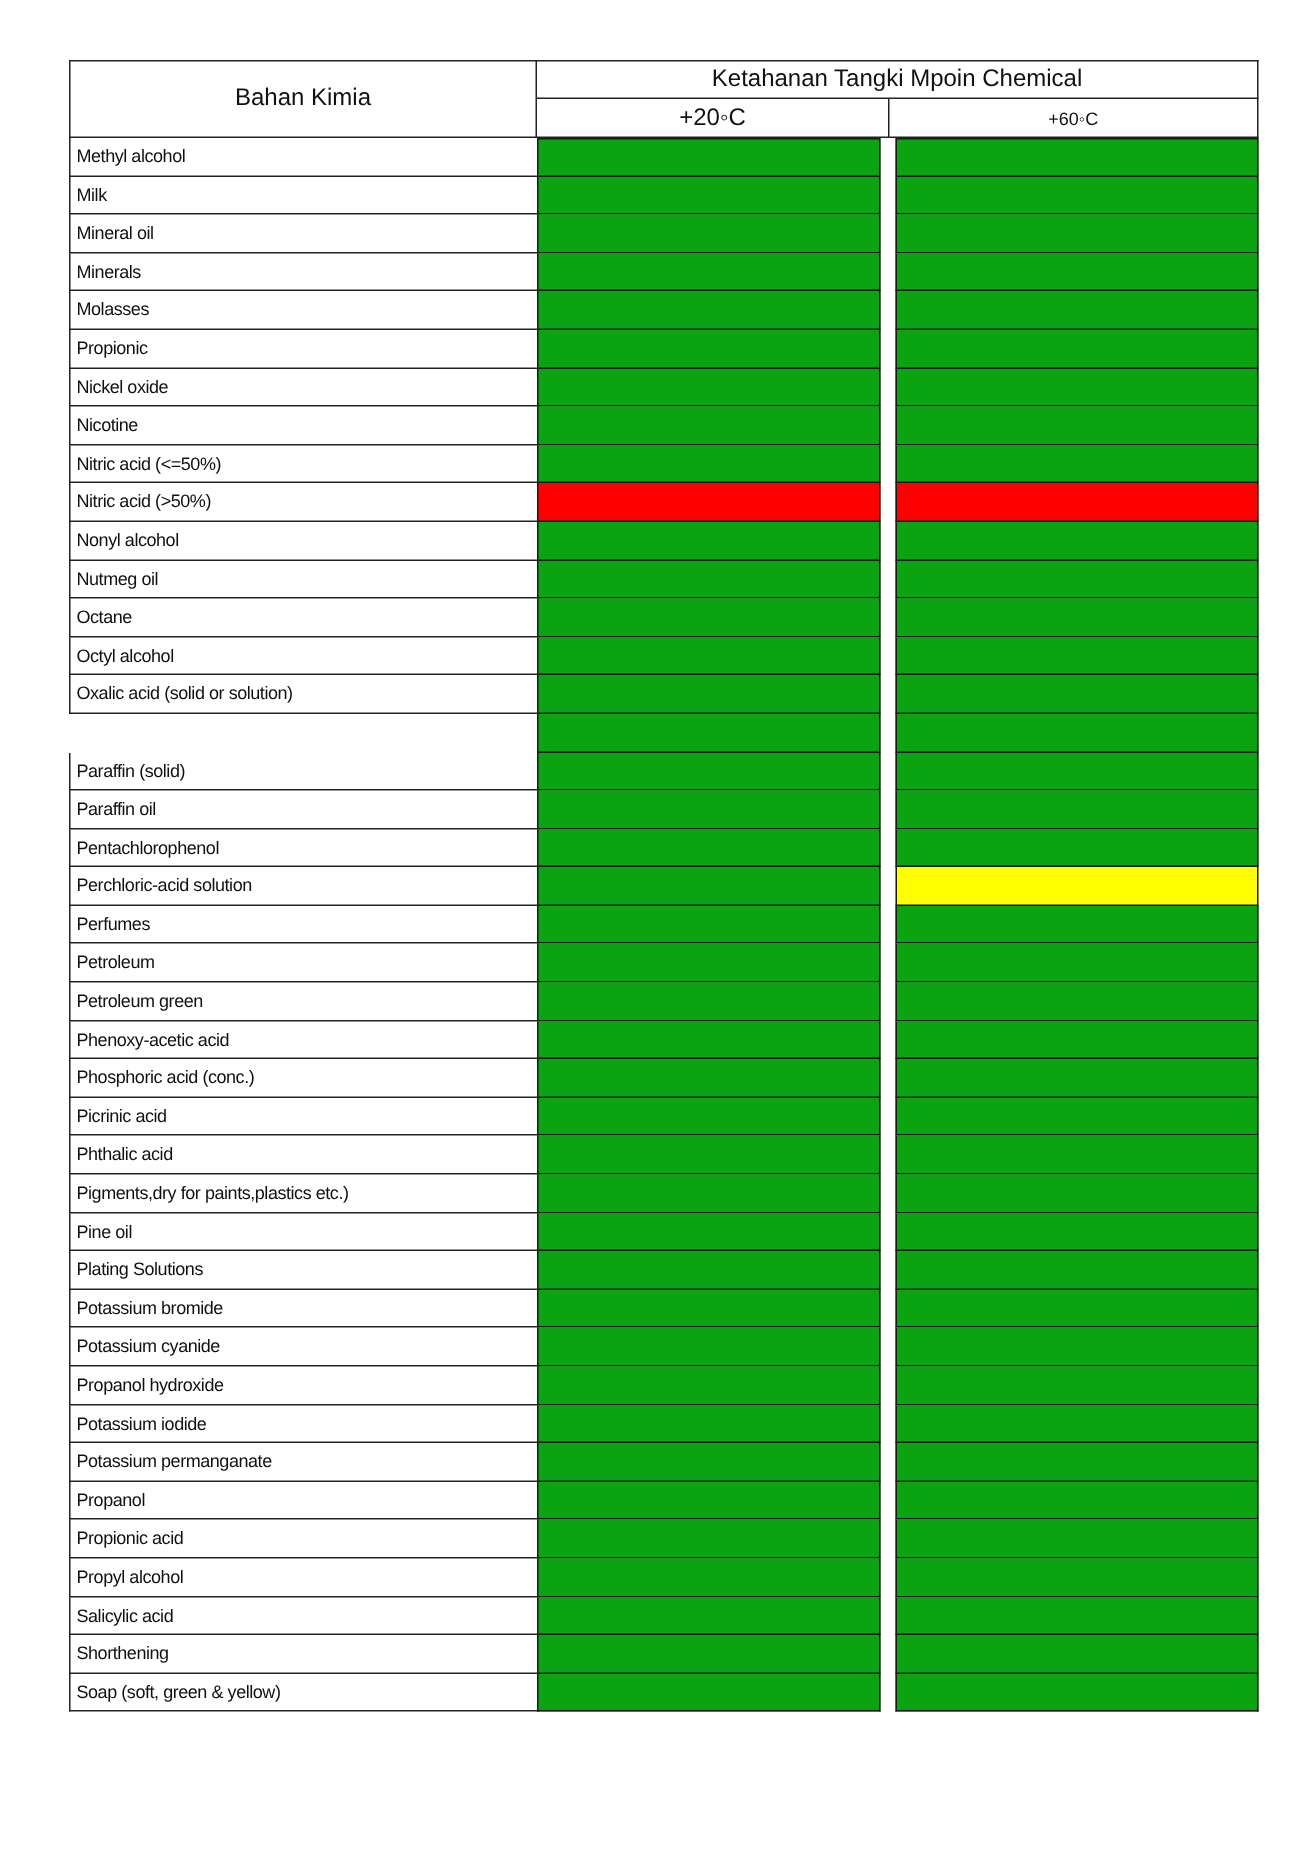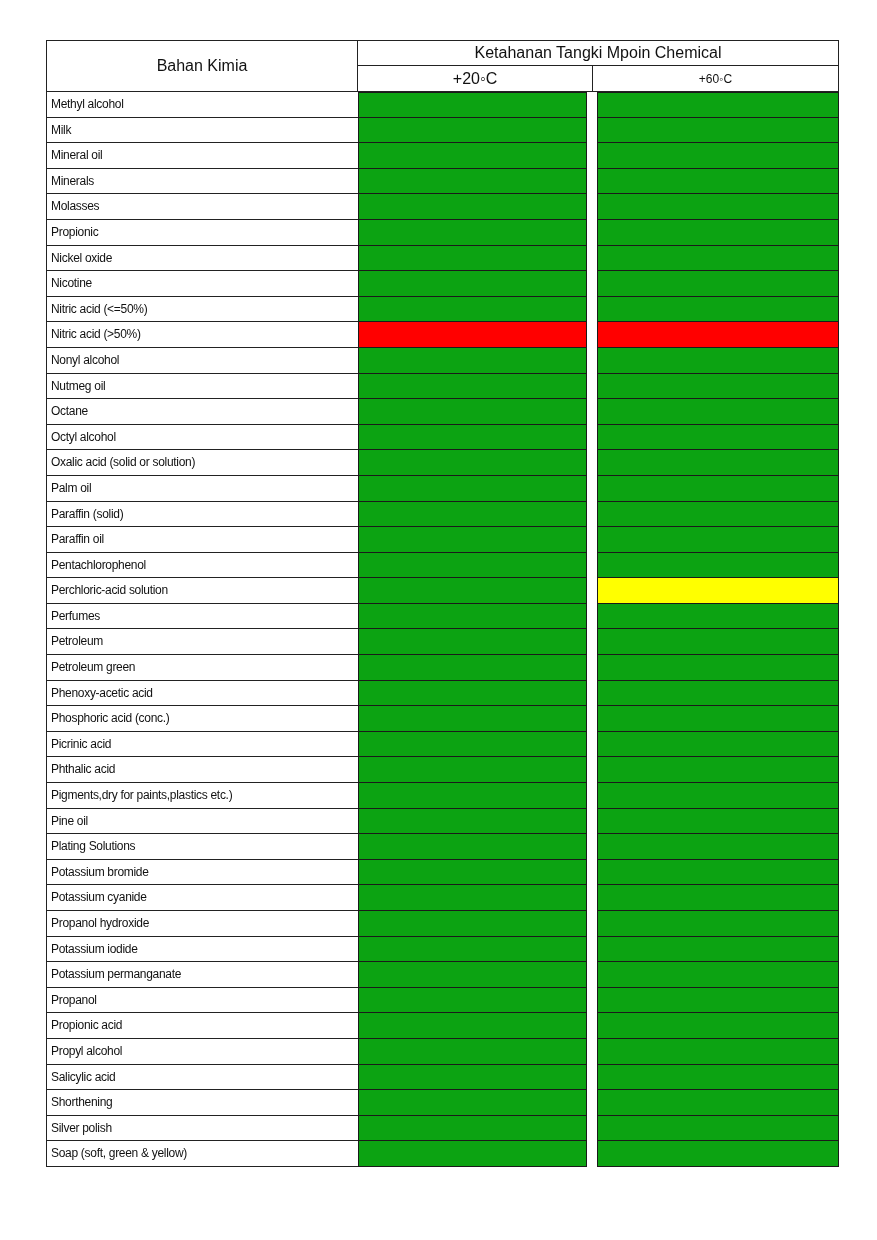--- a/index.html
+++ b/index.html
@@ -97,21 +97,20 @@
         <div class="cell-name">Octyl alcohol</div>
         <div class="cell-20" style="background: rgb(12, 163, 18);"></div>
         <div class="cell-60" style="background: rgb(12, 163, 18);"></div>
       </div>
       <div class="row">
         <div class="cell-name">Oxalic acid (solid or solution)</div>
         <div class="cell-20" style="background: rgb(12, 163, 18);"></div>
         <div class="cell-60" style="background: rgb(12, 163, 18);"></div>
       </div>
       <div class="row">
-        <div class="cell-name">Palm oil</div>
         <div class="cell-20" style="background: rgb(12, 163, 18);"></div>
         <div class="cell-60" style="background: rgb(12, 163, 18);"></div>
       </div>
       <div class="row">
         <div class="cell-name">Paraffin (solid)</div>
         <div class="cell-20" style="background: rgb(12, 163, 18);"></div>
         <div class="cell-60" style="background: rgb(12, 163, 18);"></div>
       </div>
       <div class="row">
         <div class="cell-name">Paraffin oil</div>
@@ -218,25 +217,20 @@
         <div class="cell-20" style="background: rgb(12, 163, 18);"></div>
         <div class="cell-60" style="background: rgb(12, 163, 18);"></div>
       </div>
       <div class="row">
         <div class="cell-name">Salicylic acid</div>
         <div class="cell-20" style="background: rgb(12, 163, 18);"></div>
         <div class="cell-60" style="background: rgb(12, 163, 18);"></div>
       </div>
       <div class="row">
         <div class="cell-name">Shorthening</div>
-        <div class="cell-20" style="background: rgb(12, 163, 18);"></div>
-        <div class="cell-60" style="background: rgb(12, 163, 18);"></div>
-      </div>
-      <div class="row">
-        <div class="cell-name">Silver polish</div>
         <div class="cell-20" style="background: rgb(12, 163, 18);"></div>
         <div class="cell-60" style="background: rgb(12, 163, 18);"></div>
       </div>
       <div class="row">
         <div class="cell-name">Soap (soft, green &amp; yellow)</div>
         <div class="cell-20" style="background: rgb(12, 163, 18);"></div>
         <div class="cell-60" style="background: rgb(12, 163, 18);"></div>
       </div>
     </div>
 </div>

